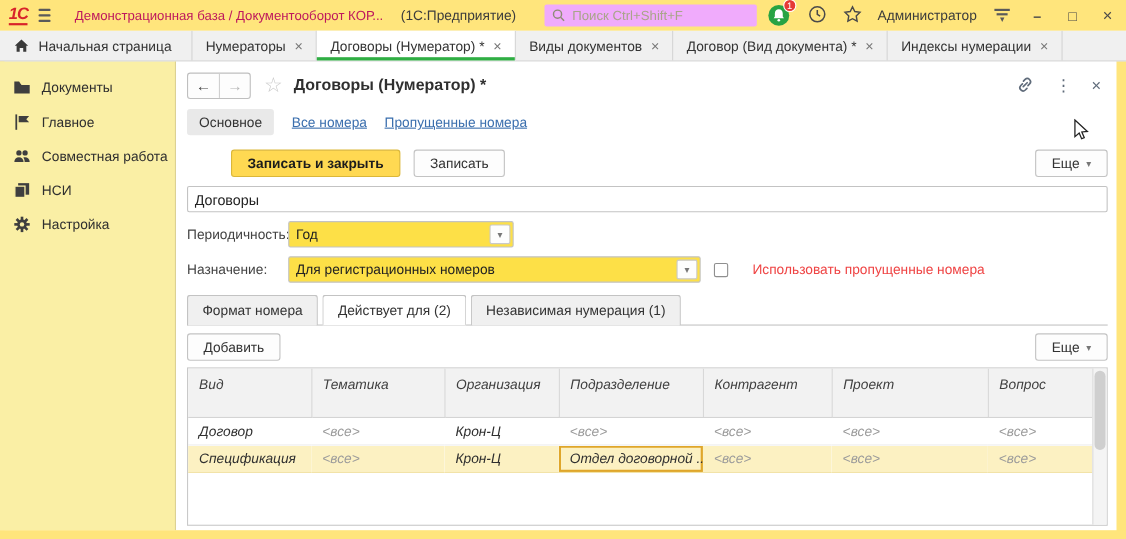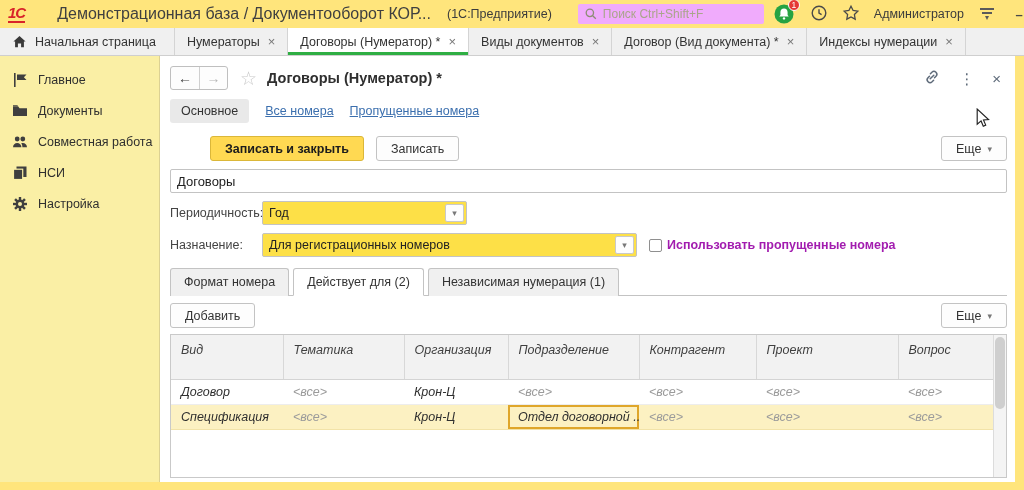--- a/index.html
+++ b/index.html
@@ -4,21 +4,21 @@
 <style>
   * { margin:0; padding:0; box-sizing:border-box; }
   html,body { width:1024px; height:490px; overflow:hidden; }
   body { font-family:"Liberation Sans", sans-serif; font-size:12.5px; color:#333; background:#fff; position:relative; }
 
   
   .titlebar { position:absolute; left:0; top:0; width:1024px; height:28px; background:#ffe57c; display:flex; align-items:center; padding:0 8px; gap:10px; }
   .logo { color:#d8232a; font-weight:bold; font-style:italic; font-size:15px; letter-spacing:-1px; border-bottom:2px solid #d8232a; line-height:1; padding-bottom:1px; }
   .hamburger { display:flex; flex-direction:column; gap:3px; width:16px; cursor:pointer; }
   .hamburger i { display:block; height:2px; background:#5a5a5a; border-radius:1px; }
-  .app-title { color:#404040; font-size:16px; white-space:nowrap; margin-left:12px; }
+  .app-title { color:#be185d; font-size:12px; white-space:nowrap; margin-left:12px; }
   .app-mode { color:#3c3c3c; font-size:12.5px; margin-left:6px; }
   .search-box { margin-left:16px; width:278px; height:20px; background:#f0abfc; border-radius:2px; display:flex; align-items:center; padding:0 6px; gap:5px; }
   .search-box input { flex:1; border:none; background:transparent; outline:none; font-size:12px; color:#6f6b52; font-family:"Liberation Sans",sans-serif; }
   .search-box input::placeholder { color:#a9a58a; }
   .tb-right { margin-left:auto; display:flex; align-items:center; gap:14px; }
   .notif { position:relative; width:22px; height:22px; }
   .badge { position:absolute; right:-4px; top:-4px; min-width:12px; height:12px; background:#e53935; border:1px solid #fff; border-radius:7px; color:#fff; font-size:8.5px; line-height:10px; text-align:center; padding:0 2px; }
   .user-name { color:#3c3c3c; font-size:12.5px; }
   .svc { display:flex; flex-direction:column; align-items:center; gap:2px; width:18px; cursor:pointer; }
   .svc i { display:block; width:14px; height:2px; background:#5a5a5a; }
@@ -68,21 +68,21 @@
   .name-row { margin-top:8px; }
   .text-input { width:100%; height:24px; border:1px solid #c3c3c3; border-radius:2px; padding:0 6px; font-size:13px; color:#222; font-family:"Liberation Sans",sans-serif; outline:none; background:#fff; }
 
   .field-row { margin-top:8px; display:flex; align-items:center; }
   .field-label { width:92px; color:#444; flex:0 0 92px; }
   .combo { position:relative; height:24px; border:1px solid #c3c3c3; border-radius:2px; background:#fde047; display:flex; align-items:center; padding:0 26px 0 6px; color:#222; font-size:12.5px; }
   .combo.w1 { width:205px; }
   .combo.w2 { width:375px; }
   .combo .dd { position:absolute; right:2px; top:2px; bottom:2px; width:19px; border:1px solid #c9c9c9; border-radius:2px; display:flex; align-items:center; justify-content:center; font-size:9px; color:#777; background:#fdfdfd; cursor:pointer; }
   .cb { width:13px; height:13px; border:1px solid #8f8f8f; border-radius:2px; background:#fff; margin-left:12px; cursor:pointer; flex:0 0 13px; }
-  .cb-label { margin-left:5px; color:#a21caf;font-weight:bold; }
+  .cb-label { margin-left:22px; color:#ef4444; }
 
   .tabstrip { margin-top:10px; display:flex; border-bottom:1px solid #c3c3c3; padding-left:0; }
   .dtab { padding:6px 13px; border:1px solid #c3c3c3; border-bottom:none; border-radius:3px 3px 0 0; background:#f0f0f0; margin-right:4px; cursor:pointer; color:#333; position:relative; top:1px; }
   .dtab.active { background:#fff; border-bottom:1px solid #fff; }
 
   .add-row { margin-top:7px; display:flex; align-items:center; }
   .add-row .push { margin-right:14px; }
 
   .grid-wrap { margin-top:6px; flex:1; border:1px solid #c9c9c9; display:flex; min-height:0; }
   .grid-area { flex:1; overflow:hidden;font-style:italic; }
@@ -175,31 +175,31 @@
   <span class="wtab">
     <span>Индексы нумерации</span>
     <span class="x">×</span>
   </span>
 </div>
 
 <div class="left-strip"></div>
 <div class="sidebar">
   <div class="side-item">
     <svg width="16" height="16" viewBox="0 0 16 16" fill="#3f3f3f">
+        <path d="M1 3.5h5.2l1.4 1.8H15V13H1z"></path>
+        <path d="M1 3.5V2.2h4.4l.9 1.3z"></path>
+      </svg>
+    <span>Документы</span>
+  </div>
+  <div class="side-item">
+    <svg width="16" height="16" viewBox="0 0 16 16" fill="#3f3f3f">
         <rect x="2" y="1" width="1.6" height="14"></rect>
         <path d="M5 2.5h9.5l-2.6 2.8 2.6 2.8H5z"></path>
       </svg>
     <span>Главное</span>
-  </div>
-  <div class="side-item">
-    <svg width="16" height="16" viewBox="0 0 16 16" fill="#3f3f3f">
-        <path d="M1 3.5h5.2l1.4 1.8H15V13H1z"></path>
-        <path d="M1 3.5V2.2h4.4l.9 1.3z"></path>
-      </svg>
-    <span>Документы</span>
   </div>
   <div class="side-item">
     <svg width="16" height="16" viewBox="0 0 16 16" fill="#3f3f3f">
         <circle cx="5.2" cy="5" r="2.4"></circle>
         <circle cx="10.8" cy="5" r="2.4"></circle>
         <path d="M1 13.2c0-2.7 1.9-4.3 4.2-4.3s4.2 1.6 4.2 4.3z"></path>
         <path d="M9.2 9.2c.5-.2 1-.3 1.6-.3 2.3 0 4.2 1.6 4.2 4.3h-4.6c0-1.7-.4-3-1.2-4z"></path>
       </svg>
     <span>Совместная работа</span>
   </div>

